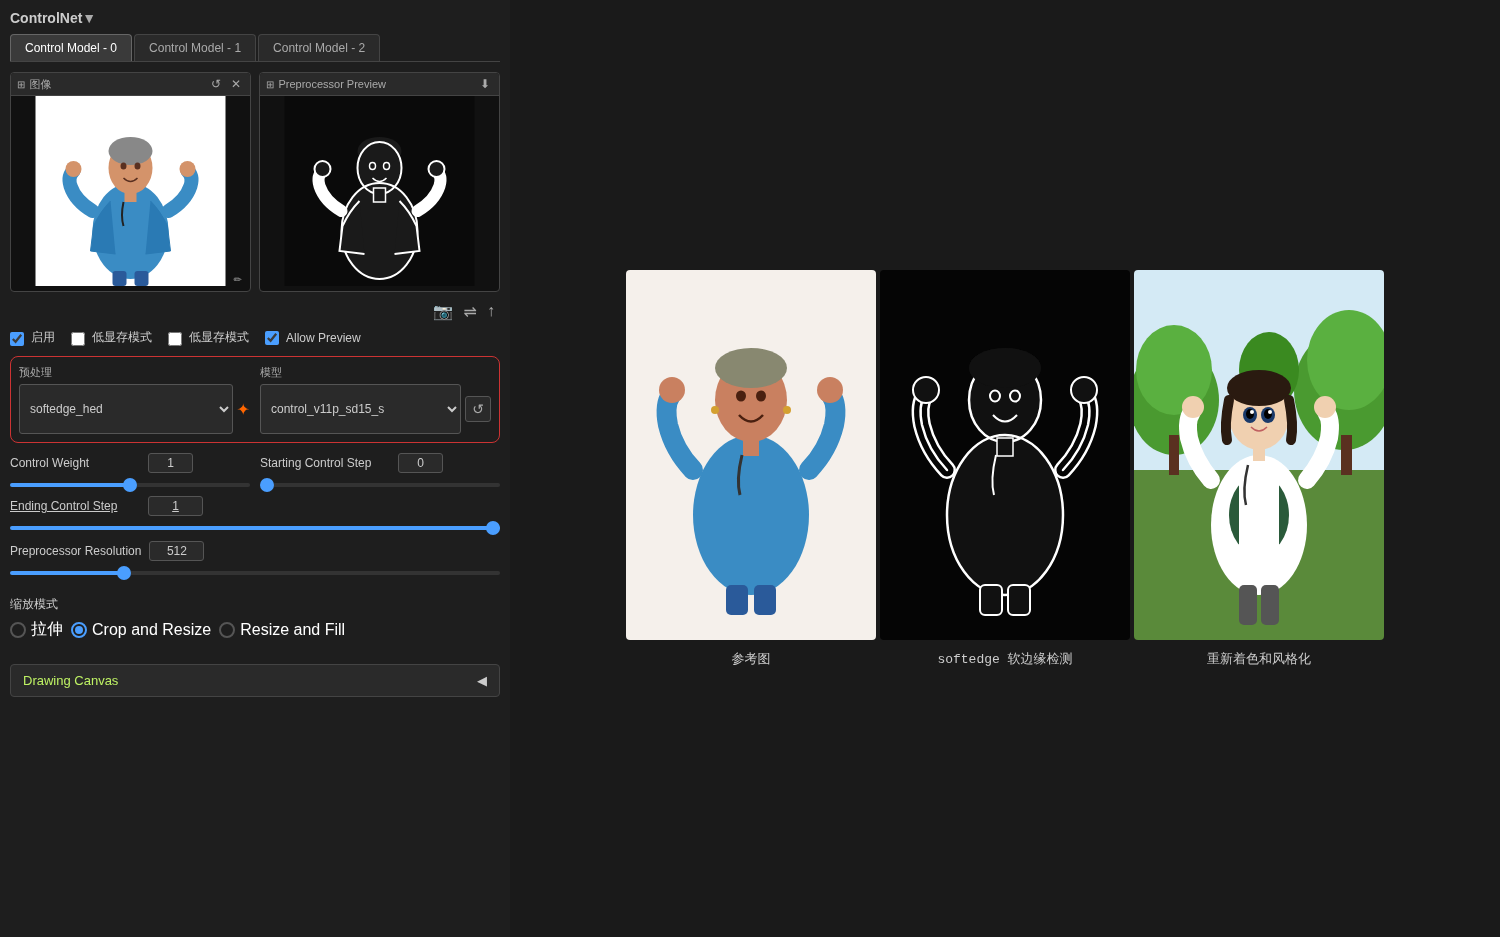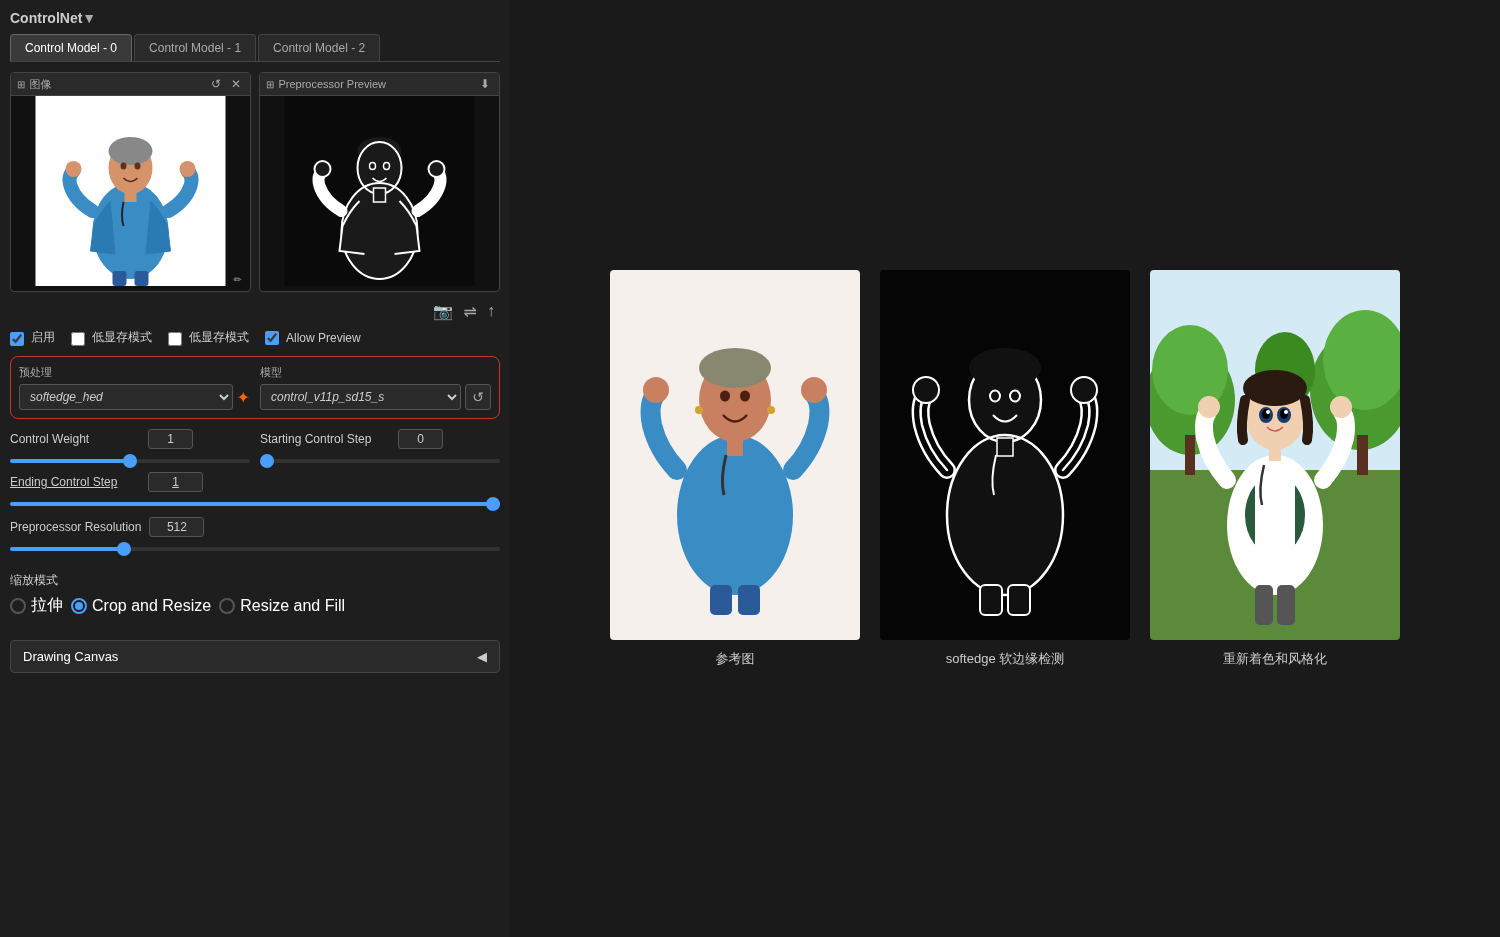--- a/index.html
+++ b/index.html
@@ -195,25 +195,24 @@
       display: flex;
       align-items: center;
       gap: 4px;
     }
 
     .pm-select {
       flex: 1;
       background: #2a2a2a;
       border: 1px solid #555;
       color: #ccc;
-      padding: 4px 6px;
+      padding: 16px 6px;
       border-radius: 3px;
       font-size: 12px;
       cursor: pointer;
-      font-style: italic;
     }
 
     .star-btn {
       color: #ff6600;
       font-size: 16px;
       cursor: pointer;
       background: none;
       border: none;
     }
 
@@ -311,37 +310,38 @@
       justify-content: space-between;
       background: #2a2a2a;
       border: 1px solid #444;
       border-radius: 4px;
       padding: 8px 12px;
       cursor: pointer;
     }
 
     .drawing-canvas-label {
       font-size: 13px;
-      color: #ffffff;
+      color: #bef264;
     }
 
     
     .right-panel {
       flex: 1;
       padding: 20px;
       display: flex;
       flex-direction: column;
       align-items: center;
       justify-content: center;
     }
 
     .output-images {
       display: flex;
-      gap: 20px;
+      gap: 4px;
       align-items: flex-start;
+      font-family: Liberation Mono, monospace;
     }
 
     .output-image-container {
       display: flex;
       flex-direction: column;
       align-items: center;
       gap: 10px;
     }
 
     .output-image-box {

